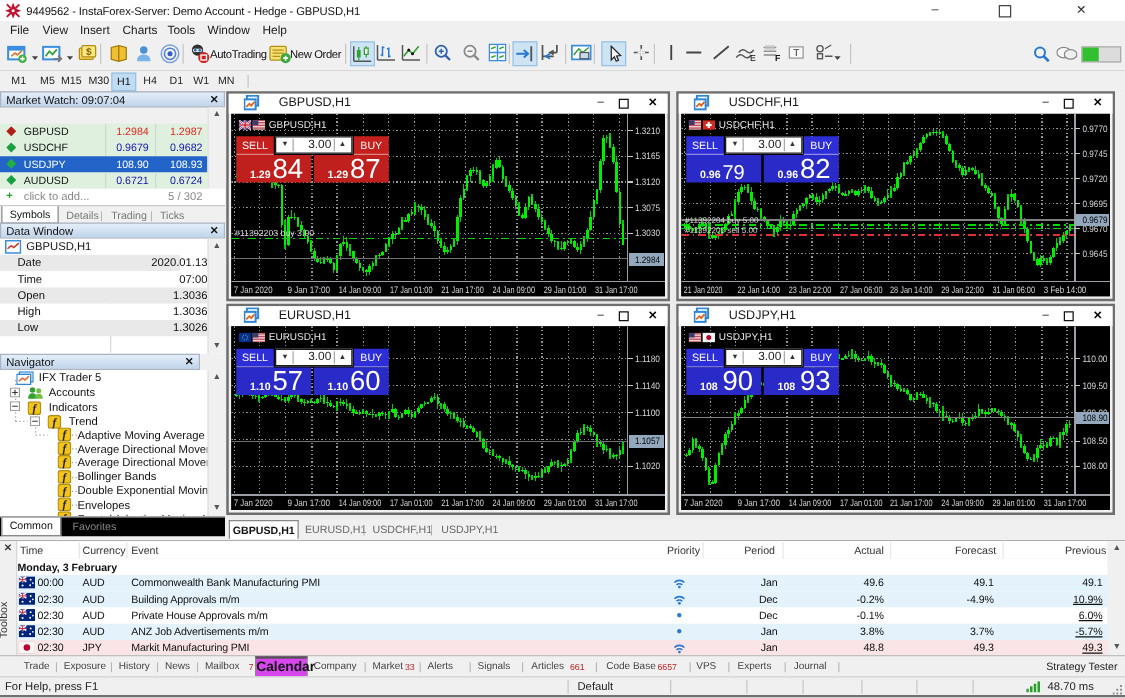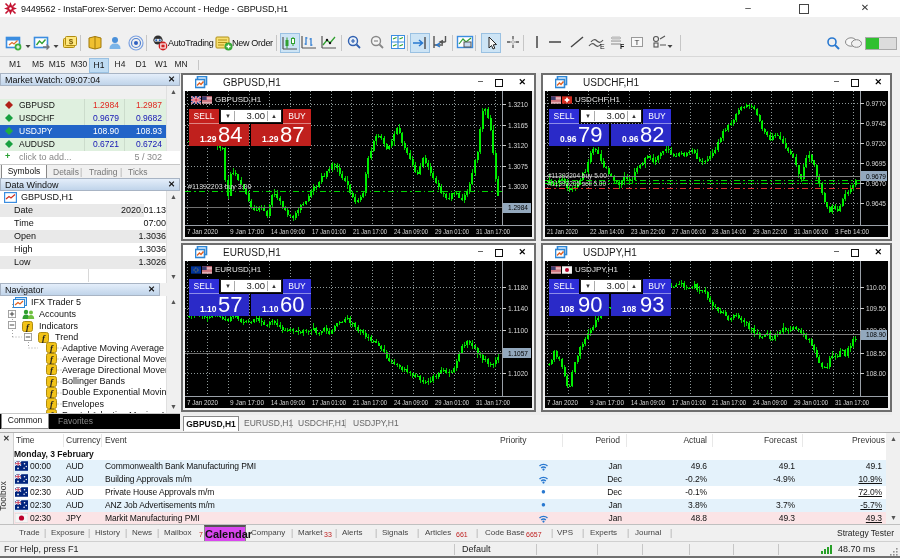--- a/index.html
+++ b/index.html
@@ -11,20 +11,29 @@
       <svg class="abs" style="left:4px;top:2px" width="13" height="13" viewBox="0 0 13 13">
         <path d="M6.5 0 L8.3 4.7 L13 6.5 L8.3 8.3 L6.5 13 L4.7 8.3 L0 6.5 L4.7 4.7 Z" fill="#c41230"></path>
         <circle cx="6.5" cy="6.5" r="2.6" fill="#c41230"></circle>
         <circle cx="6.5" cy="6.5" r="1.2" fill="#fff"></circle>
         <path d="M1.5 1.5 L4.7 4.7 M11.5 1.5 L8.3 4.7 M1.5 11.5 L4.7 8.3 M11.5 11.5 L8.3 8.3" stroke="#c41230" stroke-width="1.6"></path>
       </svg>
       <span class="abs" style="left:21px;top:3.5px;font-size:9px;letter-spacing:-0.1px;color:#111">9449562 - InstaForex-Server: Demo Account - Hedge - GBPUSD,H1</span>
       <span class="abs" style="left:741px;top:2px;width:14px;text-align:center;color:#333;font-size:10px">–</span>
       <span class="abs" style="left:799px;top:4px;width:8px;height:8px;border:1px solid #444"></span>
       <span class="abs" style="left:858px;top:2px;width:14px;text-align:center;color:#333;font-size:10px">✕</span>
+    </div>
+    <div class="abs" style="left:0;top:17px;width:900px;height:14px;background:#f0f0f0">
+      <span class="abs" style="left:8px;top:2px;font-size:9.5px;color:#1a1a1a">File</span>
+      <span class="abs" style="left:34px;top:2px;font-size:9.5px;color:#1a1a1a">View</span>
+      <span class="abs" style="left:64px;top:2px;font-size:9.5px;color:#1a1a1a">Insert</span>
+      <span class="abs" style="left:98px;top:2px;font-size:9.5px;color:#1a1a1a">Charts</span>
+      <span class="abs" style="left:134px;top:2px;font-size:9.5px;color:#1a1a1a">Tools</span>
+      <span class="abs" style="left:166px;top:2px;font-size:9.5px;color:#1a1a1a">Window</span>
+      <span class="abs" style="left:210px;top:2px;font-size:9.5px;color:#1a1a1a">Help</span>
     </div>
     <div class="abs" style="left:0;top:31px;width:900px;height:25px;background:#f0f0f0;border-bottom:1px solid #d8d8d8">
       <div class="abs" style="left:4px;top:2px;width:20px;height:20px;box-sizing:border-box"><svg width="18" height="16" viewBox="0 0 18 16" style="margin:2px 1px">
           <rect x="1.5" y="2.5" width="13" height="10" fill="#fff" stroke="#3b8de0" stroke-width="1.6"></rect>
           <rect x="1.5" y="2.5" width="13" height="3" fill="#3b8de0"></rect>
           <path d="M4 10 L7 7.5 L9 9 L12.5 5.5" stroke="#e07030" stroke-width="1.3" fill="none"></path>
           <circle cx="13" cy="12" r="3.4" fill="#40b040"></circle>
           <path d="M13 10.2 V13.8 M11.2 12 H14.8" stroke="#fff" stroke-width="1.2"></path>
         </svg></div>
       <div class="abs" style="left:24px;top:6px;width:8px"><svg width="8" height="16" viewBox="0 0 8 16" style="margin:1px 0">
@@ -570,21 +579,21 @@
           <div style="position:absolute;left:27px;top:1px;font-size:8px;color:#e8e8e8">USDCHF,H1</div>
           <div style="position:absolute;left:1px;top:15px;width:30px;height:14px;background:#2e2ed8;color:#fff;font-size:8.5px;text-align:center;line-height:14px;border-bottom:1px solid rgba(255,255,255,.45)">SELL</div>
           <div style="position:absolute;left:32px;top:15px;width:62px;height:14px;background:#fff;border:1px solid #1a1a1a;box-sizing:border-box">
             <div style="position:absolute;left:1px;top:1px;width:12px;height:10px;border-right:1px solid #aaa;font-size:6px;text-align:center;line-height:10px;color:#333">▼</div>
             <div style="position:absolute;right:16px;top:0px;font-size:9.5px;color:#222">3.00</div>
             <div style="position:absolute;right:1px;top:1px;width:12px;height:10px;border-left:1px solid #aaa;font-size:6px;text-align:center;line-height:10px;color:#333">▲</div>
           </div>
           <div style="position:absolute;left:95px;top:15px;width:28px;height:14px;background:#2e2ed8;color:#fff;font-size:8.5px;text-align:center;line-height:14px;border-bottom:1px solid rgba(255,255,255,.45)">BUY</div>
           <div style="position:absolute;left:1px;top:30px;width:60px;height:22px;background:#2a2ac8;color:#fff">
             <span style="position:absolute;left:11px;bottom:2px;font-size:8.5px;font-weight:bold">0.96</span>
-            <span style="position:absolute;left:29px;bottom:-2px;font-size:22px">79</span>
+            <span style="position:absolute;left:29px;bottom:-2px;font-size:16px">79</span>
           </div>
           <div style="position:absolute;left:63px;top:30px;width:60px;height:22px;background:#2a2ac8;color:#fff">
             <span style="position:absolute;left:11px;bottom:2px;font-size:8.5px;font-weight:bold">0.96</span>
             <span style="position:absolute;left:29px;bottom:-2px;font-size:22px">82</span>
           </div>
         </div>
       </div>
     </div>
     <div style="position:absolute;left:181px;top:243px;width:355px;height:169px;background:#f0f0f0;border:2px solid #6e6e6e;box-sizing:border-box">
       <div style="position:absolute;left:0;top:0;right:0;height:16px;background:#fff">
@@ -787,21 +796,21 @@
     </div>
     <div class="abs" style="left:0;top:432px;width:900px;height:92px;background:#fff;border-top:1px solid #b0b0b0">
       <div class="abs" style="left:0;top:0;width:13px;height:92px;background:#f0f0f0;border-right:1px solid #d0d0d0">
         <span class="abs" style="left:3px;top:1px;font-size:8px;color:#333;font-weight:bold">✕</span>
         <span class="abs" style="left:-12px;top:58px;font-size:8.5px;color:#333;transform:rotate(-90deg);white-space:nowrap">Toolbox</span>
       </div>
       <div class="abs" style="left:14px;top:0;width:886px;height:14px;background:#fff;border-bottom:1px solid #e4e4e4;font-size:8.5px">
         <span class="abs" style="left:2px;top:2px;color:#333">Time</span>
         <span class="abs" style="left:52px;top:2px;color:#333">Currency</span>
         <span class="abs" style="left:91px;top:2px;color:#333">Event</span>
-        <span class="abs" style="left:486px;top:2px;width:60px;text-align:left;color:#333">Priority</span>
+        <span class="abs" style="left:486px;top:2px;width:60px;text-align:right;color:#333">Priority</span>
         <span class="abs" style="left:546px;top:2px;width:60px;text-align:right;color:#333">Period</span>
         <span class="abs" style="left:633px;top:2px;width:60px;text-align:right;color:#333">Actual</span>
         <span class="abs" style="left:723px;top:2px;width:60px;text-align:right;color:#333">Forecast</span>
         <span class="abs" style="left:811px;top:2px;width:60px;text-align:right;color:#333">Previous</span>
       </div>
       <div class="abs" style="left:63px;top:1px;width:1px;height:90px;background:#e8e8e8"></div>
       <div class="abs" style="left:101px;top:1px;width:1px;height:90px;background:#e8e8e8"></div>
       <div class="abs" style="left:562px;top:1px;width:1px;height:90px;background:#e8e8e8"></div>
       <div class="abs" style="left:626px;top:1px;width:1px;height:90px;background:#e8e8e8"></div>
       <div class="abs" style="left:712px;top:1px;width:1px;height:90px;background:#e8e8e8"></div>
@@ -874,21 +883,21 @@
           <circle cx="13" cy="6" r="0.8" fill="#fff"></circle>
           <circle cx="3.5" cy="8.3" r="1" fill="#fff"></circle>
         </svg>
         <span class="abs" style="left:16px;top:1px;color:#111">02:30</span>
         <span class="abs" style="left:52px;top:1px;color:#111">AUD</span>
         <span class="abs" style="left:91px;top:1px;color:#111">Private House Approvals m/m</span>
         <span class="abs" style="left:527px;top:1px;color:#2878d0;font-size:8px">●</span>
         <span class="abs" style="left:548px;top:1px;width:60px;text-align:right;color:#111">Dec</span>
         <span class="abs" style="left:633px;top:1px;width:60px;text-align:right;color:#111">-0.1%</span>
         <span class="abs" style="left:717px;top:1px;width:64px;text-align:right;color:#111"></span>
-        <span class="abs" style="left:808px;top:1px;width:60px;text-align:right;color:#111;text-decoration:underline;">72.0%</span>
+        <span class="abs" style="left:808px;top:1px;width:60px;text-align:right;color:#111;text-decoration:underline;">6.0%</span>
       </div>
       <div class="abs" style="left:14px;top:66px;width:886px;height:13px;background:#e4f2fb;border-bottom:1px solid #fff;font-size:8.5px;letter-spacing:-0.1px">
         <svg style="position:absolute;left:1px;top:1px" width="13" height="10" viewBox="0 0 15 11">
           <rect width="15" height="11" fill="#00247d"></rect>
           <path d="M0 0L7 5M7 0L0 5" stroke="#fff" stroke-width="1.4"></path>
           <rect x="2.9" width="1.4" height="5.5" fill="#fff"></rect>
           <rect y="2.2" width="7" height="1.4" fill="#fff"></rect>
           <rect x="3.2" width="0.8" height="5.5" fill="#c8102e"></rect>
           <rect y="2.5" width="7" height="0.8" fill="#c8102e"></rect>
           <circle cx="11" cy="3" r="0.9" fill="#fff"></circle>

